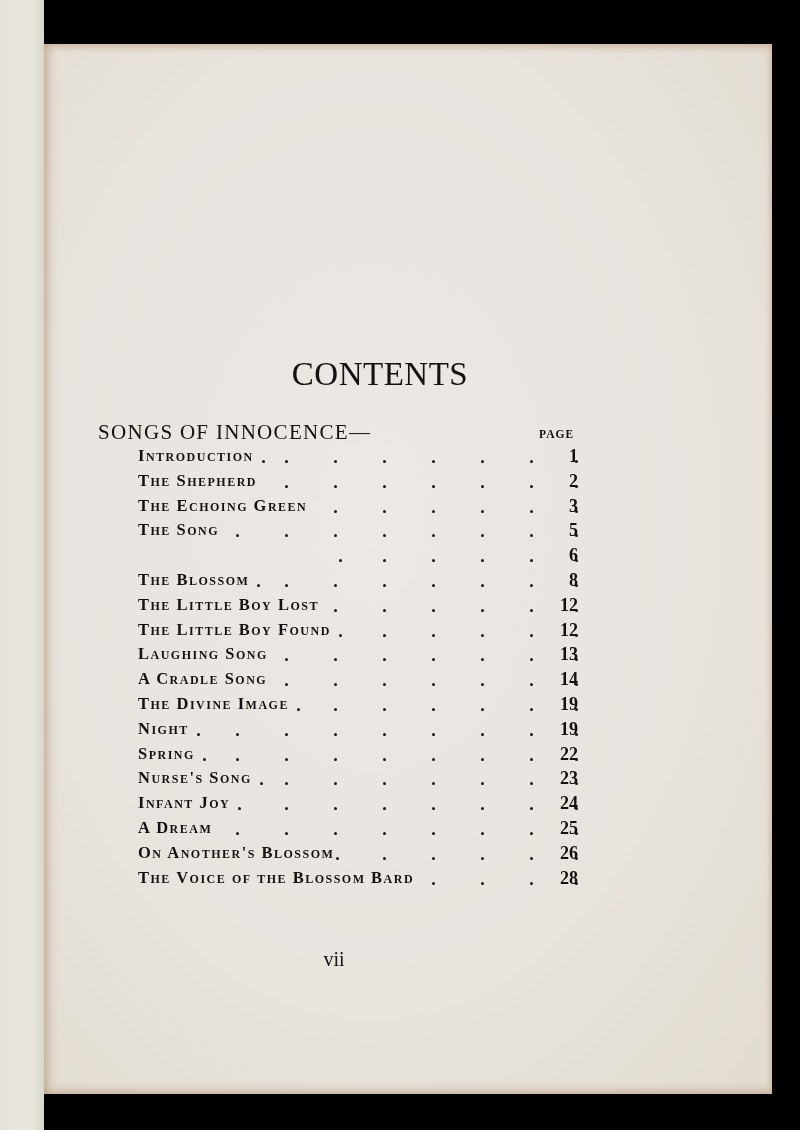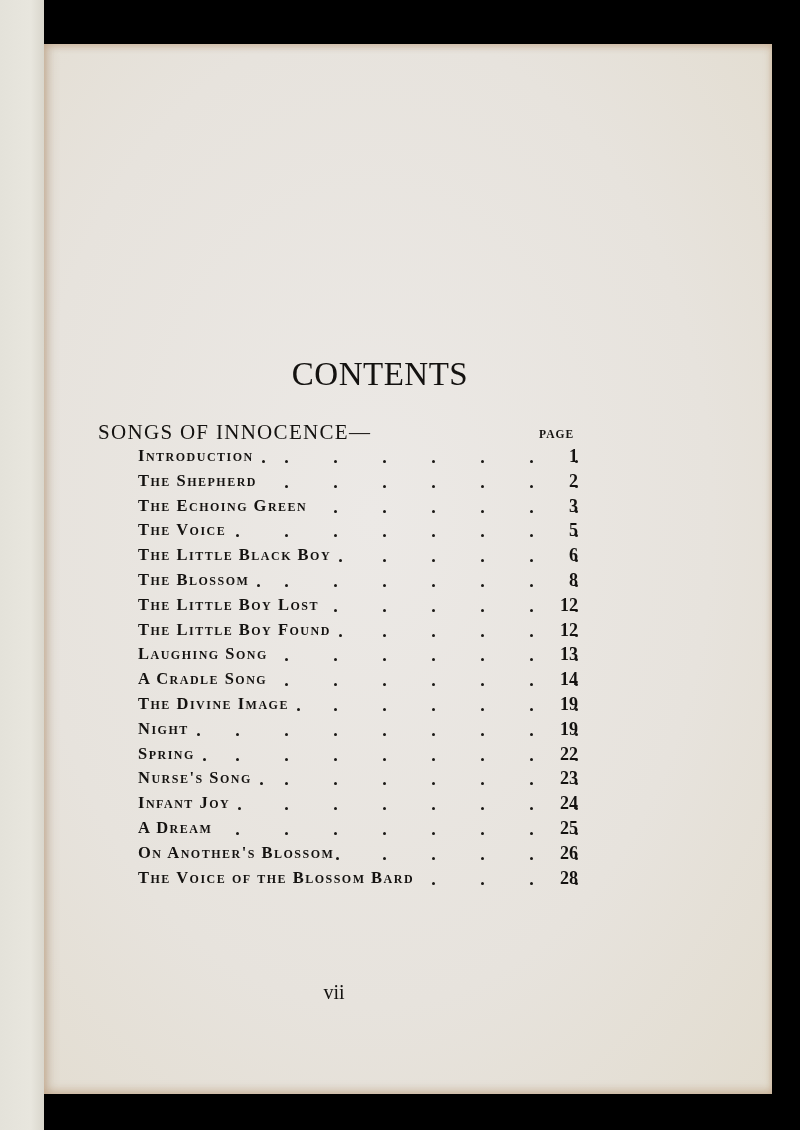--- a/index.html
+++ b/index.html
@@ -18,21 +18,21 @@
                 font-size:11.5px; color:#141210; letter-spacing:1px; font-weight:bold; }
   .entries { position:absolute; left:94px; top:402px; width:440px; }
   .entry { position:relative; height:24.8px; font-family:"Liberation Serif", serif; color:#141210; }
   .entry-title { position:absolute; left:0; top:0; font-size:16.5px; font-variant:small-caps;
                  letter-spacing:1.5px; background:transparent; white-space:nowrap; font-weight:bold; }
   .dots { position:absolute; left:0; top:0; width:400px; height:24px; }
   .dot { position:absolute; top:14px; width:3px; height:3px; border-radius:50%; background:#1a1815; }
   .entry-page { position:absolute; right:0; top:0; font-size:18px; text-align:right; font-weight:bold;
                 font-variant:oldstyle-nums; }
   .folio { position:absolute; left:0; width:580px; top:904px; text-align:center;
-           font-family:"Liberation Serif", serif; font-size:20px; color:#141210;margin-top:33px; }
+           font-family:"Liberation Serif", serif; font-size:20px; color:#141210; }
 </style>
 </head>
 <body>
 
 <div class="left-page"></div>
 
 <div class="page">
   <div class="title">CONTENTS</div>
   <div class="section">SONGS OF INNOCENCE—</div>
   <div class="page-label">PAGE</div>
@@ -81,33 +81,32 @@
         <div class="dots">
           <span class="dot" style="left: 98px;"></span>
           <span class="dot" style="left: 147px;"></span>
           <span class="dot" style="left: 196px;"></span>
           <span class="dot" style="left: 245px;"></span>
           <span class="dot" style="left: 294px;"></span>
           <span class="dot" style="left: 343px;"></span>
           <span class="dot" style="left: 392px;"></span>
           <span class="dot" style="left: 437px;"></span>
         </div>
-        <span class="entry-title">The Voice</span>
+        <span class="entry-title">The Song</span>
         <span class="entry-page">5</span>
       </div>
       <div class="entry">
         <div class="dots">
           <span class="dot" style="left: 245px;"></span>
           <span class="dot" style="left: 294px;"></span>
           <span class="dot" style="left: 343px;"></span>
           <span class="dot" style="left: 392px;"></span>
           <span class="dot" style="left: 437px;"></span>
           <span class="dot" style="left: 201.094px;"></span>
         </div>
-        <span class="entry-title">The Little Black Boy</span>
         <span class="entry-page">6</span>
       </div>
       <div class="entry">
         <div class="dots">
           <span class="dot" style="left: 147px;"></span>
           <span class="dot" style="left: 196px;"></span>
           <span class="dot" style="left: 245px;"></span>
           <span class="dot" style="left: 294px;"></span>
           <span class="dot" style="left: 343px;"></span>
           <span class="dot" style="left: 392px;"></span>

